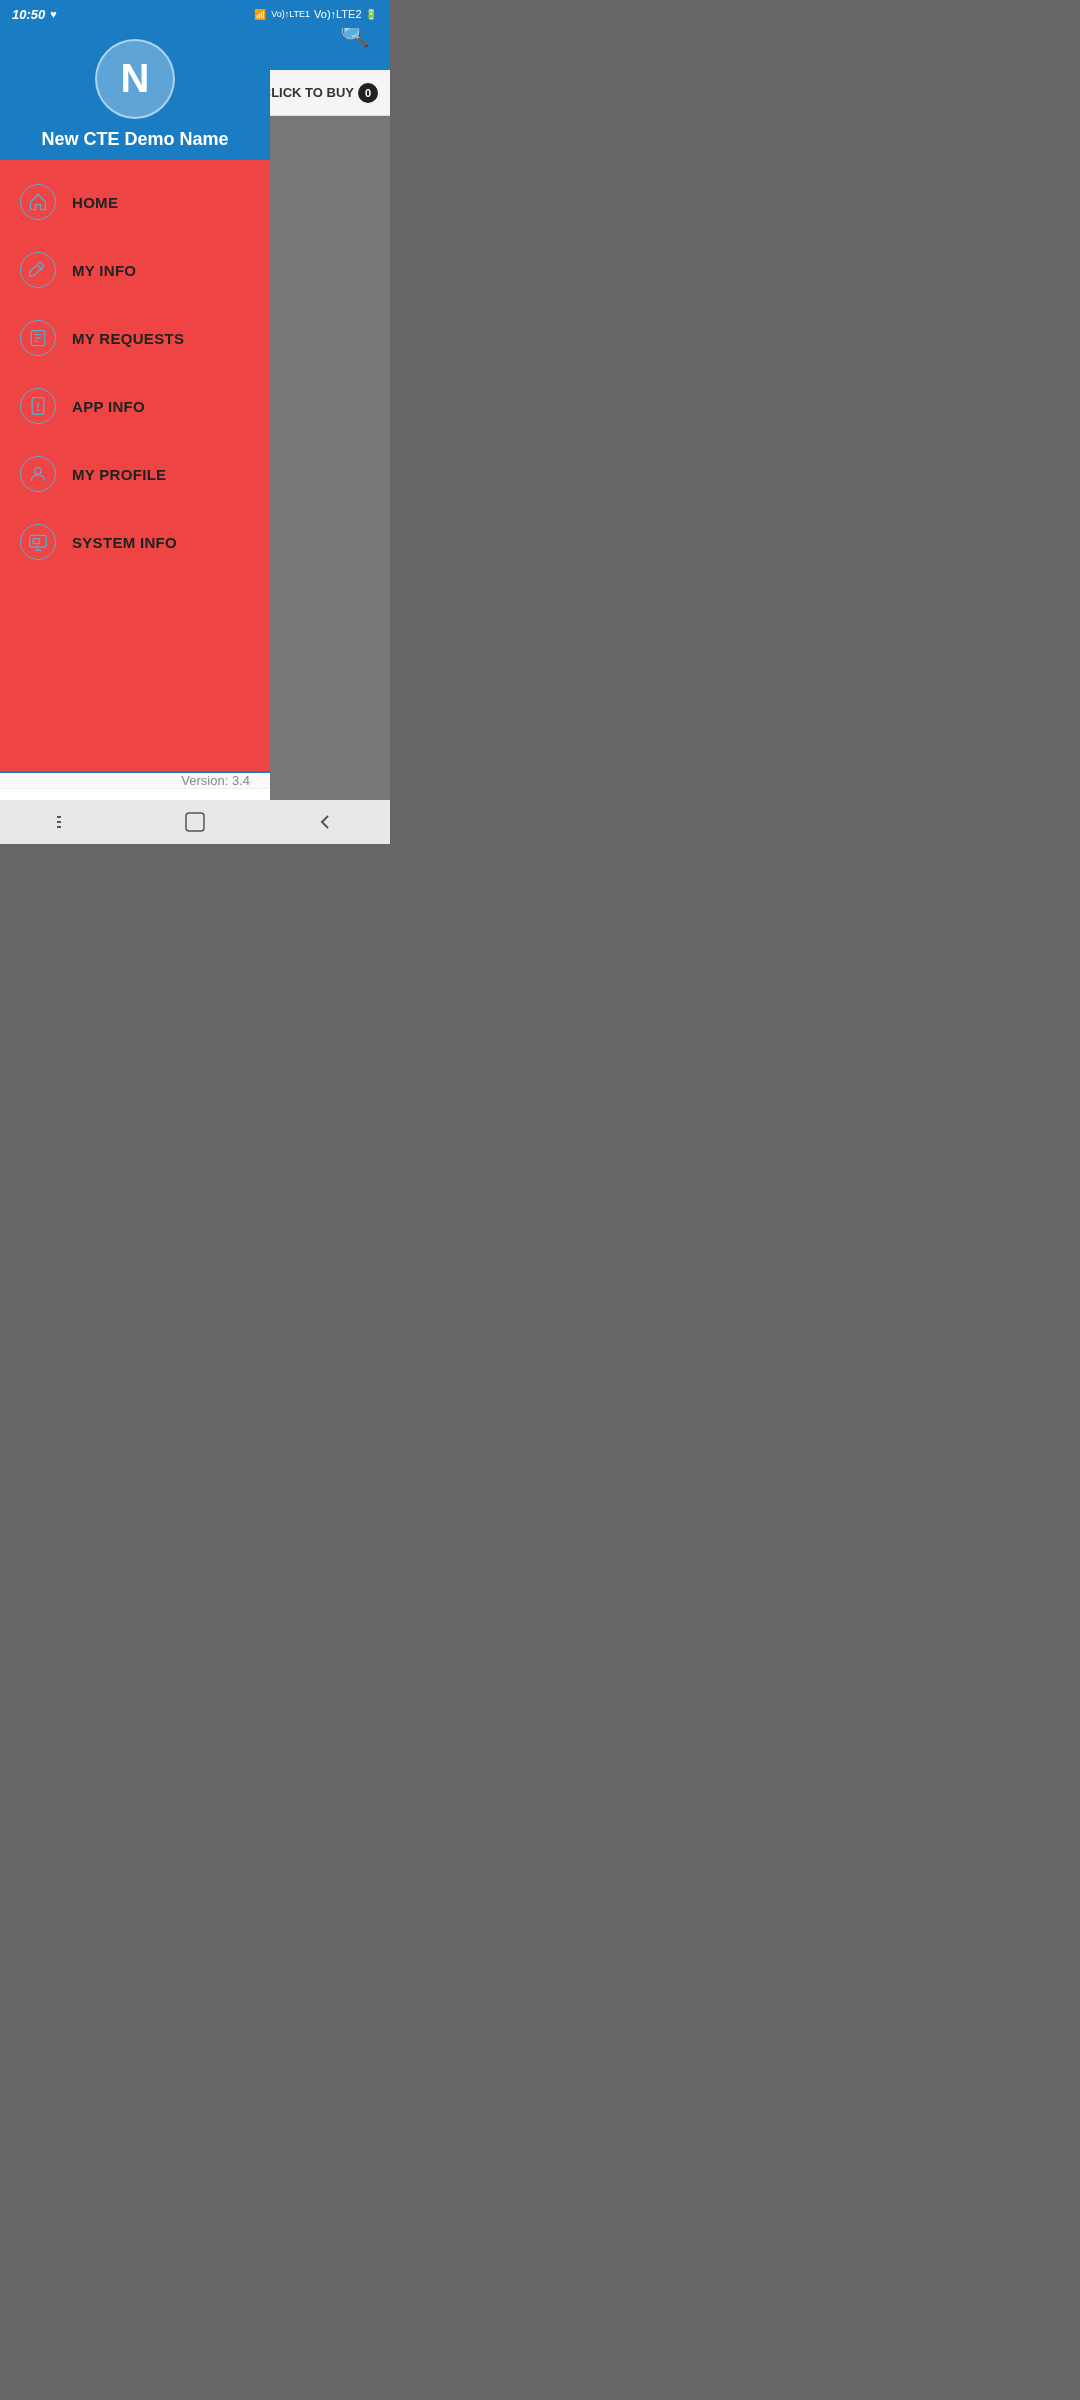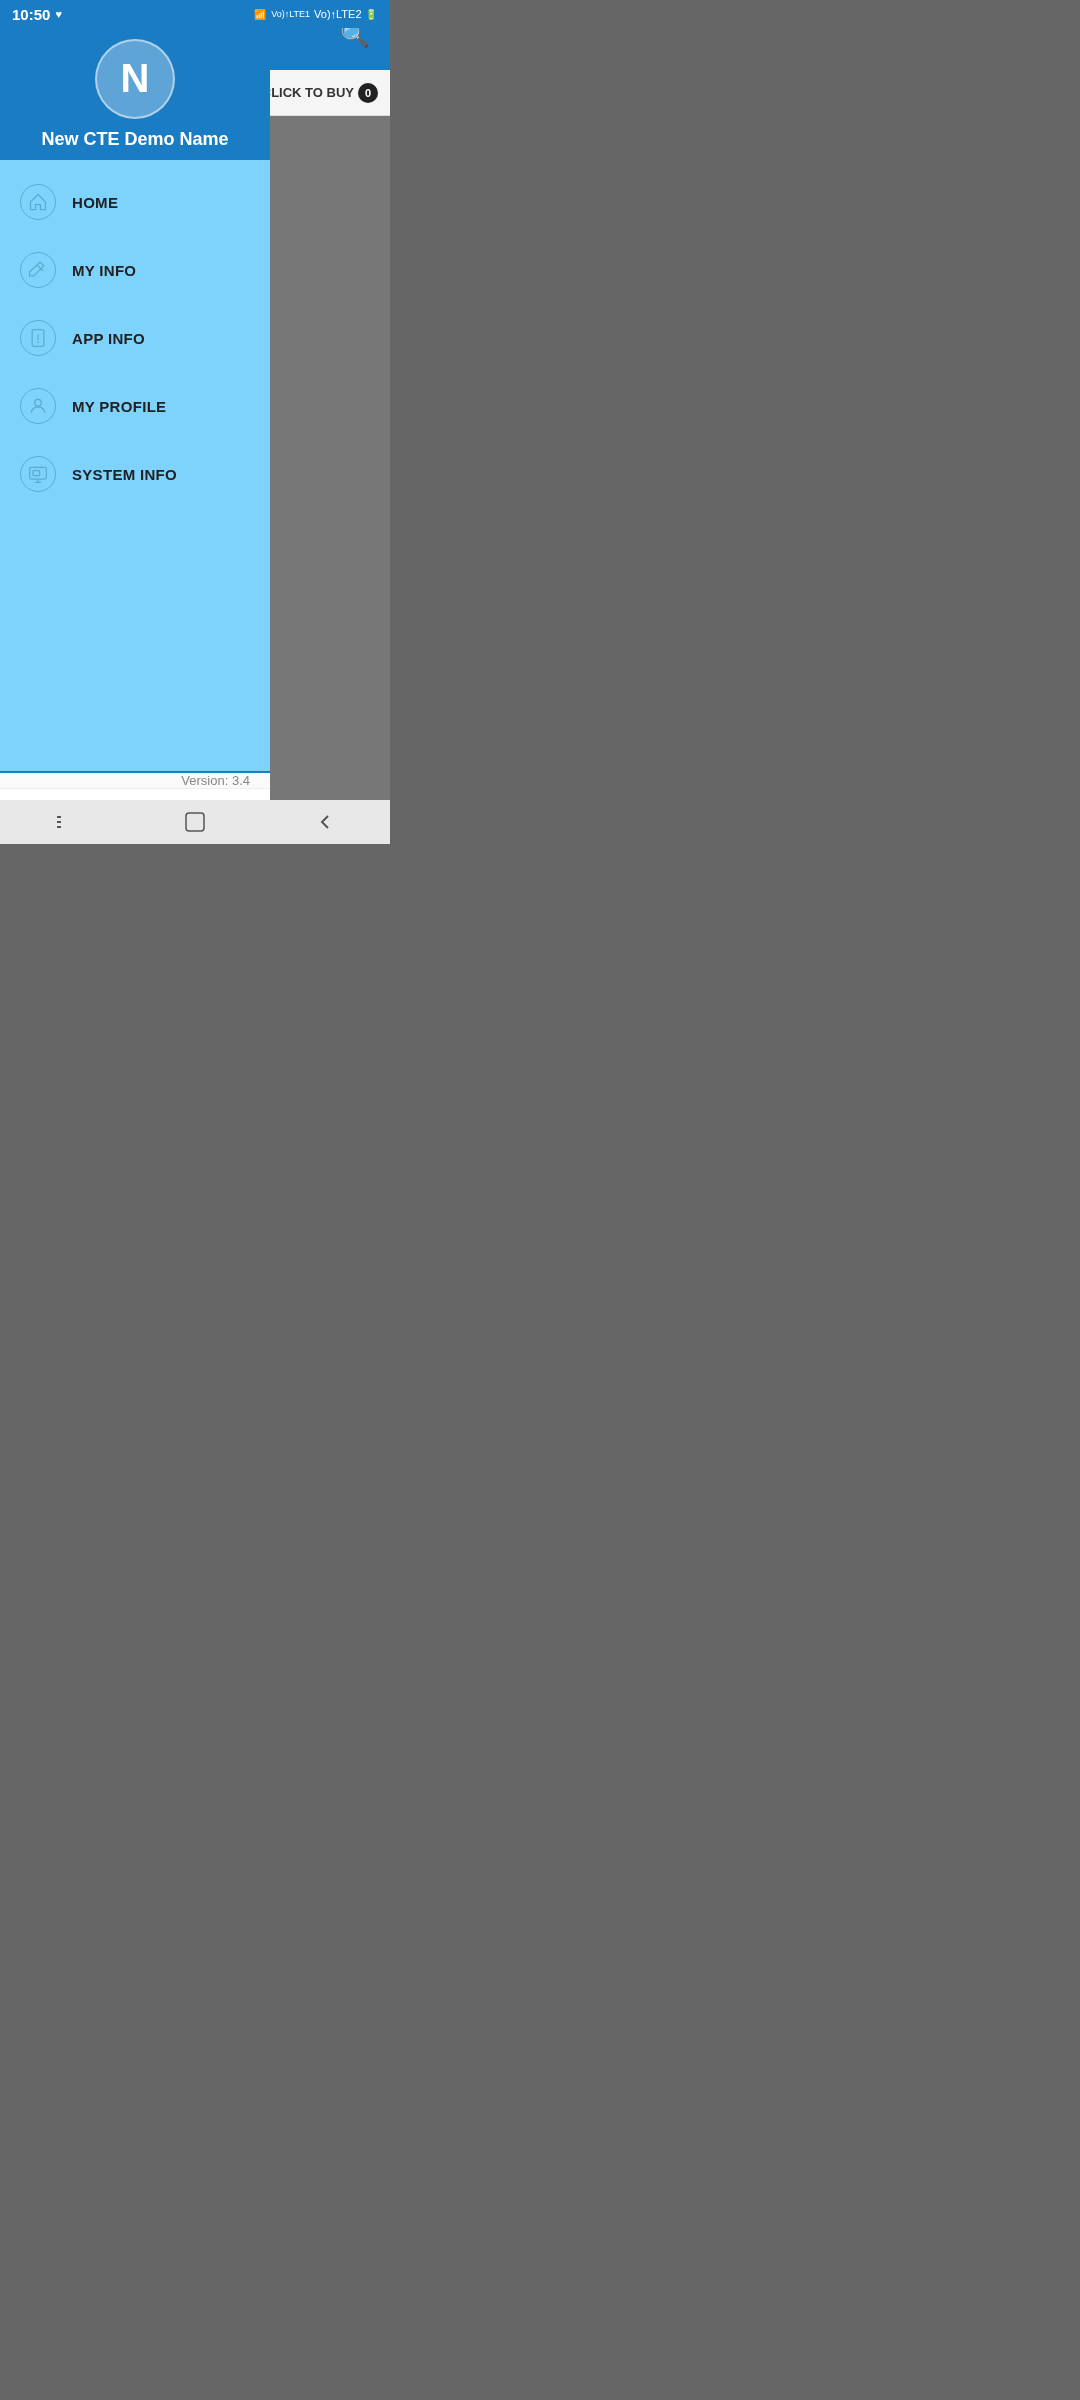--- a/index.html
+++ b/index.html
@@ -21,22 +21,23 @@
       height: 28px;
       background: #1a7dc4;
       display: flex;
       align-items: center;
       justify-content: space-between;
       padding: 0 12px;
       z-index: 10;
     }
     .status-time {
       color: white;
-      font-size: 15px;
+      font-size: 13px;
       font-weight: bold;
+      font-style: italic;
     }
     .status-icons {
       display: flex;
       align-items: center;
       gap: 4px;
       color: white;
       font-size: 10px;
     }
 
     
@@ -143,21 +144,21 @@
       font-size: 18px;
       font-weight: bold;
       text-align: right;
     }
 
     
     .drawer-menu {
       flex: 1;
       padding: 8px 0;
       overflow-y: auto;
-      background: #7dd3fc;
+      background: #ef4444;
     }
 
     .menu-item {
       display: flex;
       align-items: center;
       padding: 16px 20px;
       gap: 16px;
       cursor: pointer;
     }
     .menu-icon {
@@ -290,20 +291,31 @@
     <div class="menu-item">
       <div class="menu-icon">
         <svg viewBox="0 0 24 24">
           <path d="M14.5 2.5L19 7L7 19L2 19L2 14L14.5 2.5Z"></path>
           <line x1="11" y1="6" x2="18" y2="13"></line>
         </svg>
       </div>
       <span class="menu-label">MY INFO</span>
     </div>
 
+    <div class="menu-item">
+      <div class="menu-icon">
+        <svg viewBox="0 0 24 24">
+          <rect x="4" y="3" width="16" height="18" rx="2"></rect>
+          <line x1="8" y1="8" x2="16" y2="8"></line>
+          <line x1="8" y1="12" x2="16" y2="12"></line>
+          <line x1="8" y1="16" x2="12" y2="16"></line>
+        </svg>
+      </div>
+      <span class="menu-label">MY REQUESTS</span>
+    </div>
 
     <div class="menu-item">
       <div class="menu-icon">
         <svg viewBox="0 0 24 24">
           <rect x="5" y="2" width="14" height="20" rx="2"></rect>
           <circle cx="12" cy="17" r="1" fill="#5aaccf" stroke="none"></circle>
           <line x1="12" y1="8" x2="12" y2="14"></line>
         </svg>
       </div>
       <span class="menu-label">APP INFO</span>

